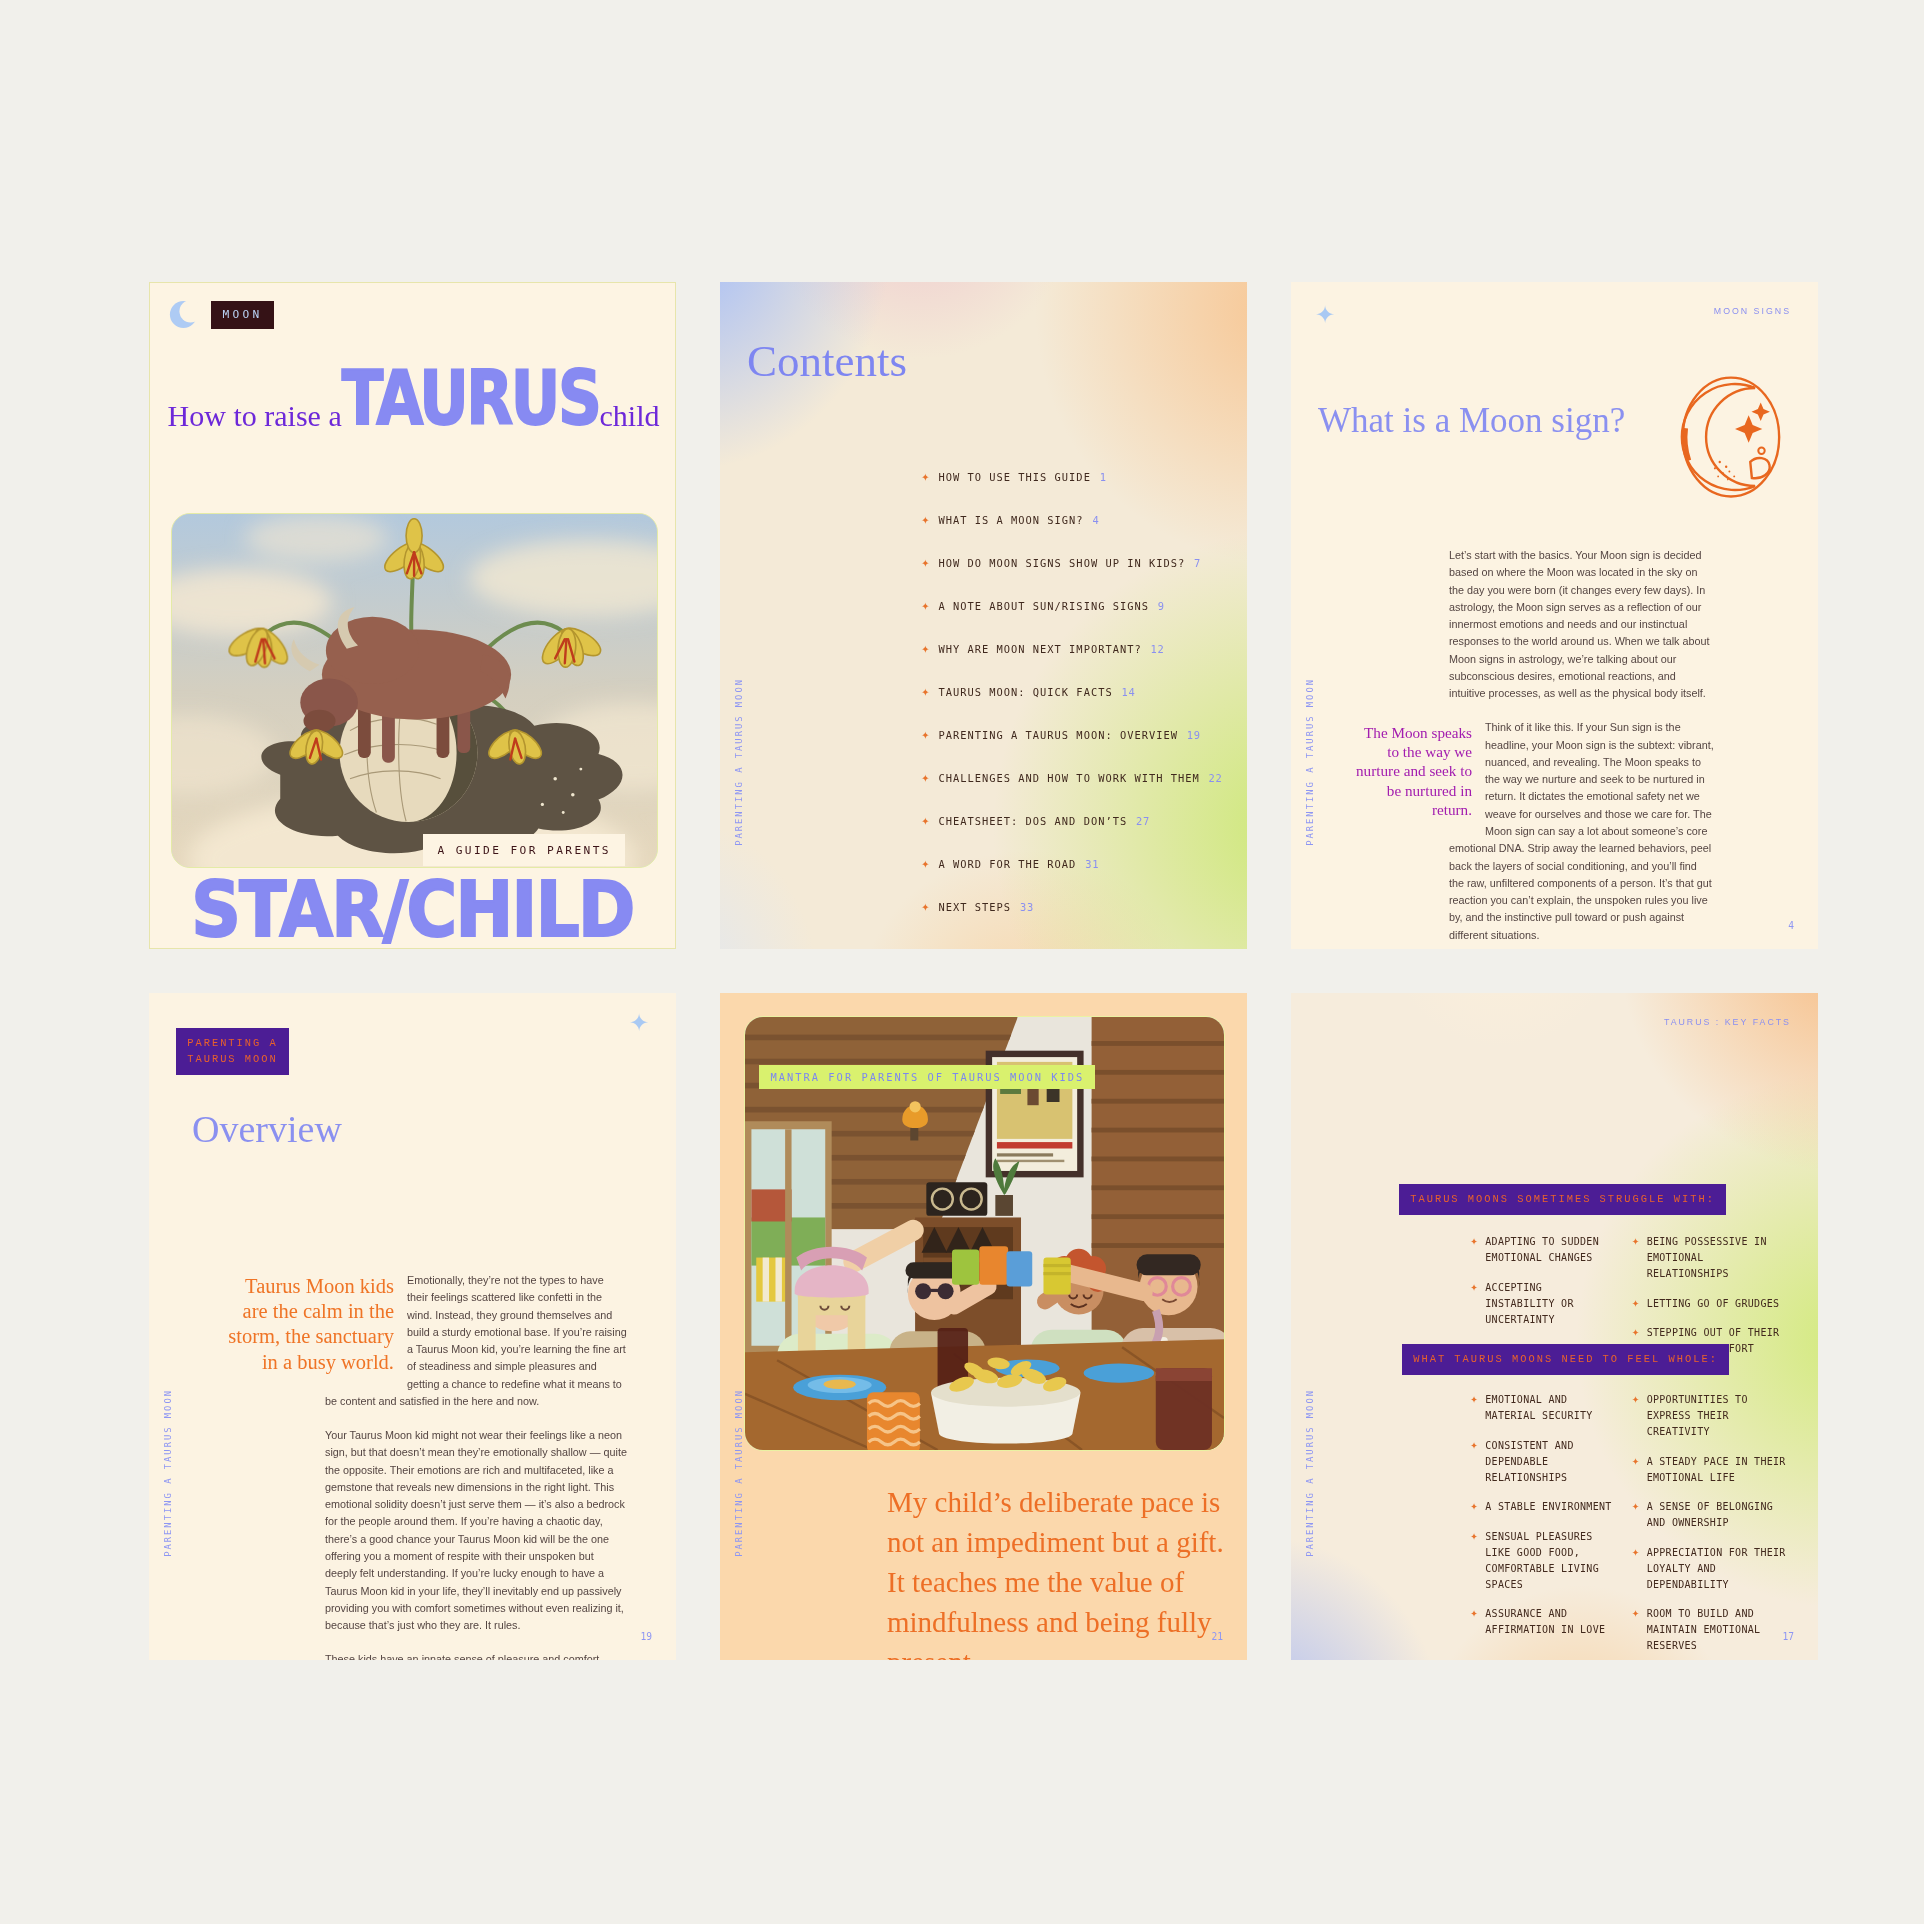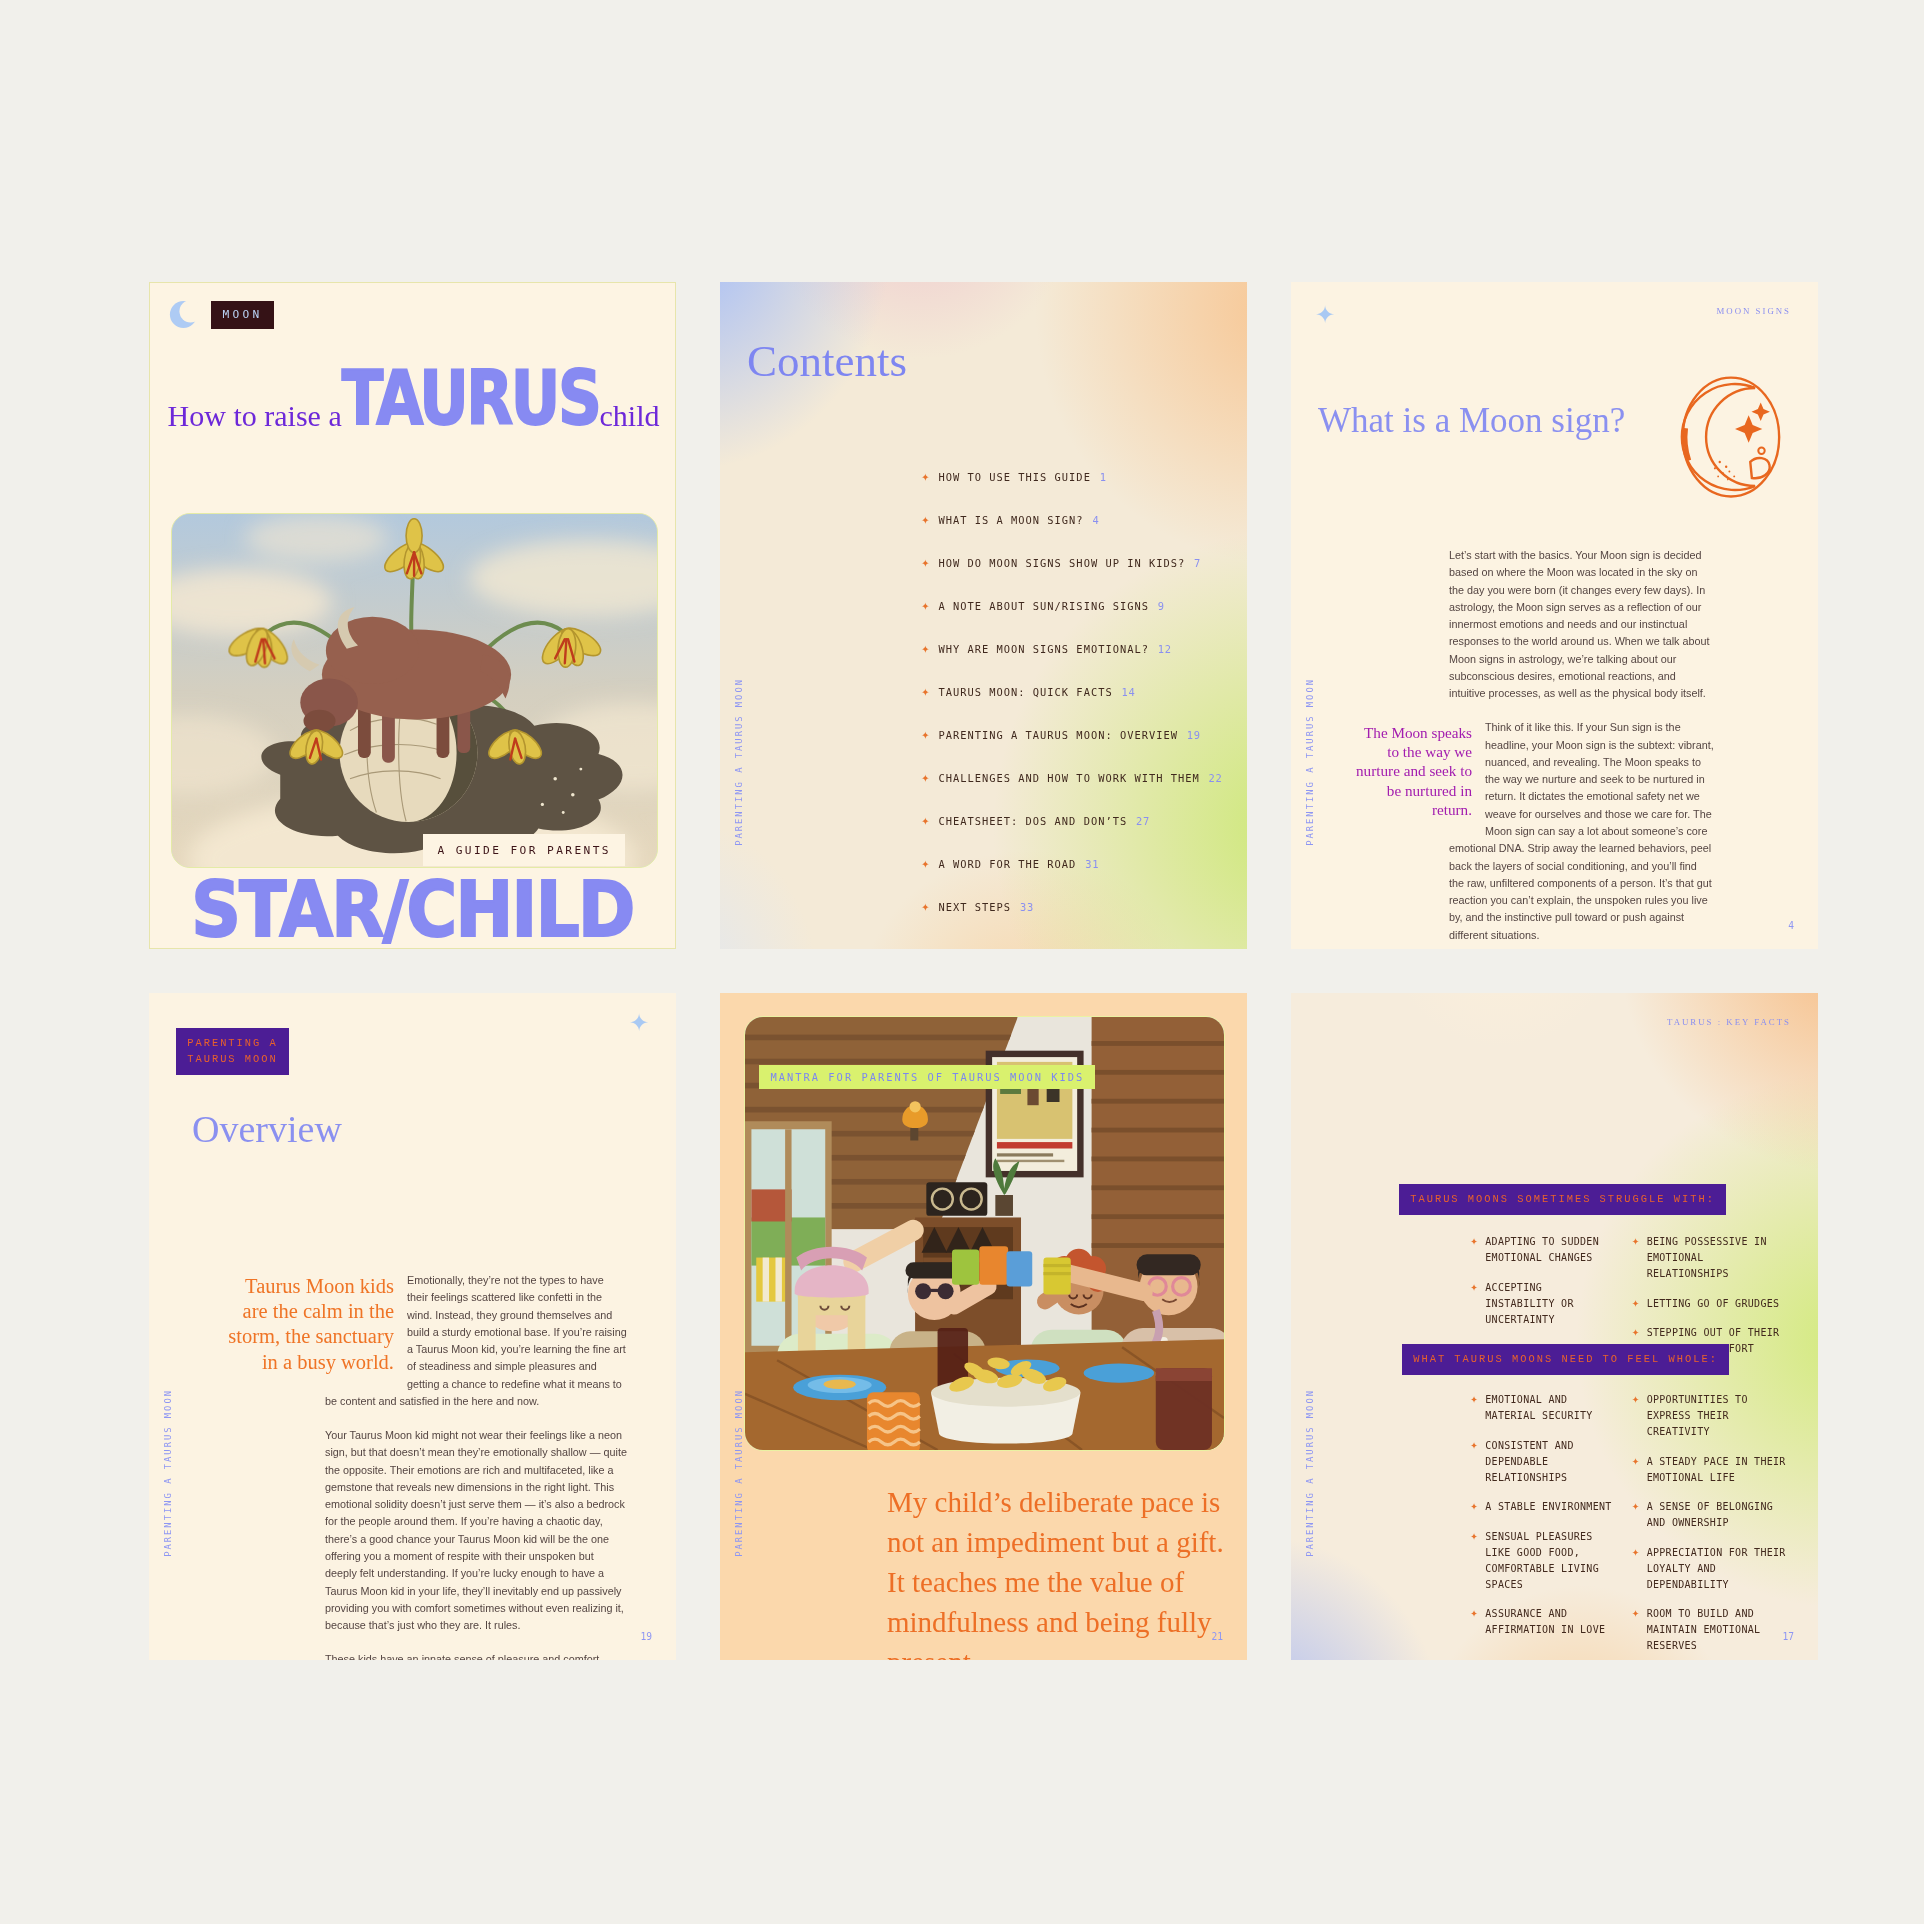--- a/index.html
+++ b/index.html
@@ -6,21 +6,21 @@
   body{width:1925px;height:1925px;background:#f1f0eb;font-family:"Liberation Sans",sans-serif;}
   .canvas{position:relative;width:1925px;height:1925px;overflow:hidden;}
   .grid{position:absolute;top:282px;left:149px;display:grid;grid-template-columns:repeat(3,527px);grid-template-rows:repeat(2,667px);gap:44px;}
   .page{position:relative;width:527px;height:667px;overflow:hidden;box-sizing:border-box;}
   .cream{background:#fcf3e2;}
 
   
   .vside{position:absolute;left:14.4px;bottom:103px;writing-mode:vertical-rl;transform:rotate(180deg);
          font-family:"DejaVu Sans Mono",monospace;font-size:8.8px;letter-spacing:2px;color:#8e96f3;}
   .pagenum{position:absolute;right:24px;bottom:17.6px;font-family:"DejaVu Sans Mono",monospace;font-size:9.6px;color:#8e96f3;}
-  .toptag{position:absolute;top:24px;right:27px;font-family:Liberation Serif, serif;font-size:8.8px;letter-spacing:2px;color:#8a8ff1;}
+  .toptag{position:absolute;top:24px;right:27px;font-family:Liberation Sans, sans-serif;font-size:8.8px;letter-spacing:2px;color:#8a8ff1;}
   .sparkle{position:absolute;font-size:24px;color:#a9c9f3;line-height:1;}
   .limebadge{display:inline-block;background:#4c1d95;color:#e8612c;font-family:Liberation Mono, monospace;
              font-size:10.4px;letter-spacing:2px;padding:7.2px 11.2px;line-height:1.55;}
 
   
   .cover{background:#fdf4e3;border:1.6px solid #e7e5ab;}
   .cover-brandrow{position:absolute;top:14.4px;left:19px;display:flex;align-items:center;gap:9.6px;}
   .moonbadge{background:#351216;color:#b9d2f5;font-family:"DejaVu Sans Mono",monospace;font-size:11.2px;
              letter-spacing:3.2px;padding:7.2px 12px;}
   .cover-titlerow{position:absolute;top:87px;left:17.6px;width:491px;display:flex;align-items:flex-end;justify-content:space-between;}
@@ -274,21 +274,21 @@
             <span class="toc-label">HOW DO MOON SIGNS SHOW UP IN KIDS?</span>
             <span class="toc-num">7</span>
           </div>
         <div class="toc-item">
             <span class="toc-bullet">✦</span>
             <span class="toc-label">A NOTE ABOUT SUN/RISING SIGNS</span>
             <span class="toc-num">9</span>
           </div>
         <div class="toc-item">
             <span class="toc-bullet">✦</span>
-            <span class="toc-label">WHY ARE MOON SIGNS EMOTIONAL?</span>
+            <span class="toc-label">WHY ARE MOON NEXT IMPORTANT?</span>
             <span class="toc-num">12</span>
           </div>
         <div class="toc-item">
             <span class="toc-bullet">✦</span>
             <span class="toc-label">TAURUS MOON: QUICK FACTS</span>
             <span class="toc-num">14</span>
           </div>
         <div class="toc-item">
             <span class="toc-bullet">✦</span>
             <span class="toc-label">PARENTING A TAURUS MOON: OVERVIEW</span>

